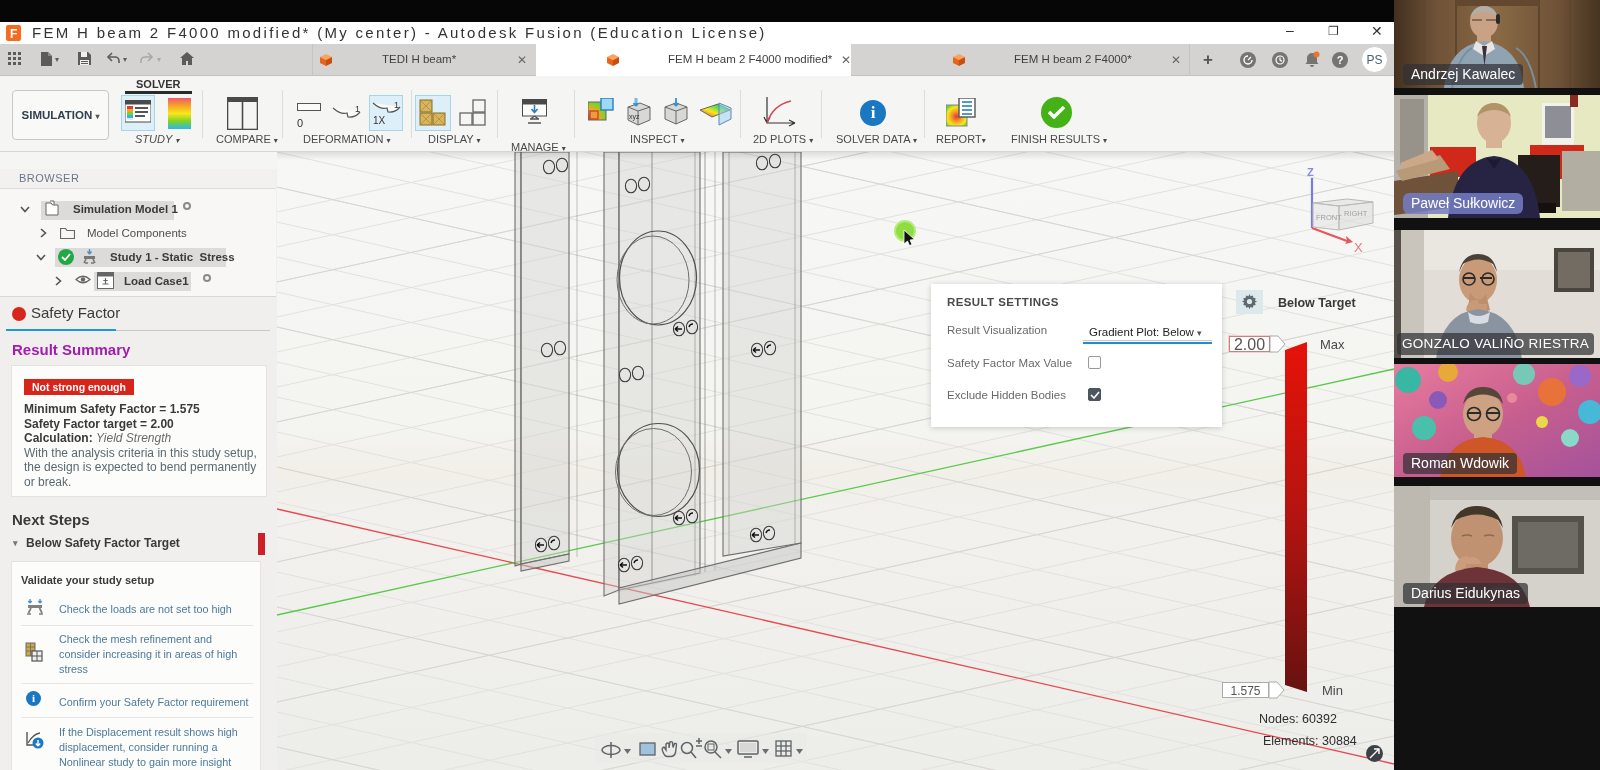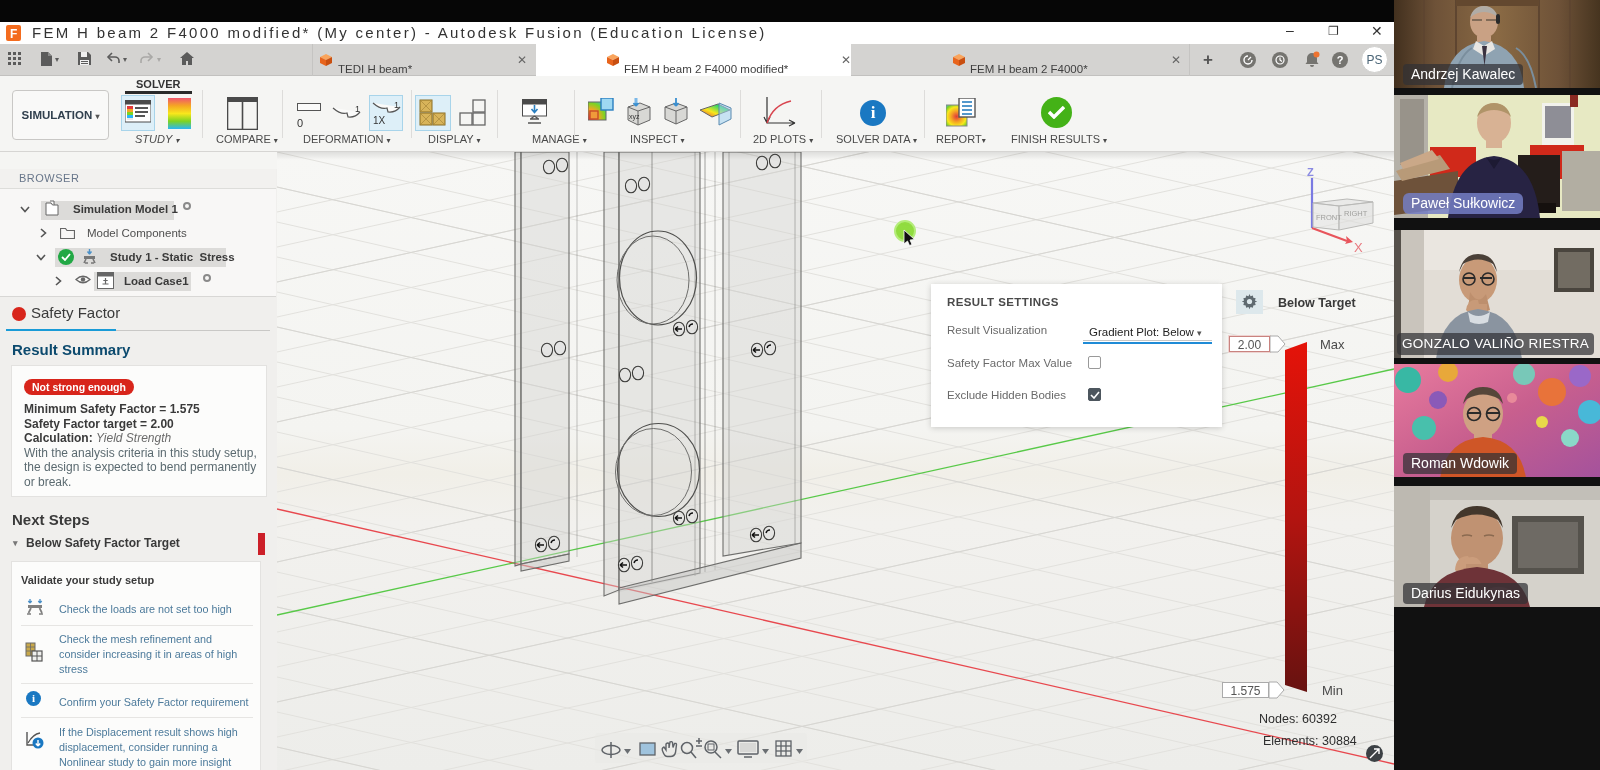--- a/index.html
+++ b/index.html
@@ -14,21 +14,21 @@
 #titlebar .ttext { position:absolute; left:32px; top:2px; font-size:15px; letter-spacing:2.3px; color:#333; }
 #flogo { position:absolute; left:6px; top:3px; width:15px; height:16px; background:#f46c1e; border-radius:2px; }
 #flogo:after { content:"F"; position:absolute; left:4px; top:2px; color:#fff; font-size:12px; font-weight:bold; }
 .wbtn { position:absolute; top:3px; color:#444; font-size:13px; }
 
 
 #tabbar { position:absolute; left:0; top:44px; width:1394px; height:32px; background:#d4d3d1; border-bottom:1px solid #c2c1bf; }
 .tbicon { position:absolute; top:8px; color:#5b5b5b; }
 .tab { position:absolute; top:0; height:32px; font-size:11.5px; color:#3f3f3f; }
 .tab .cube { position:absolute; top:10px; width:12px; height:12px; }
-.tab .tx { position:absolute; top:19px; white-space:nowrap; }
+.tab .tx { position:absolute; top:9px; white-space:nowrap;margin-left:44px; }
 .tab .cl { position:absolute; top:9px; color:#666; font-size:12px; }
 #tabactive { background:#ffffff; }
 .cube { display:inline-block; }
 
 
 #toolbar { position:absolute; left:0; top:76px; width:1394px; height:76px; background:#f5f5f3; border-bottom:1px solid #d6d5d3; }
 .tlabel { position:absolute; font-size:11px; color:#4a4a4a; top:57px; white-space:nowrap; }
 .tsep { position:absolute; top:14px; width:1px; height:48px; background:#dddcda; }
 #simbtn { position:absolute; left:12px; top:14px; width:97px; height:50px; border:1px solid #c9c8c6; border-radius:4px; background:#f9f9f8; font-weight:bold; font-size:11.5px; color:#31404e; text-align:center; line-height:48px; }
 #resultslbl { position:absolute; left:136px; top:2px; font-size:11px; font-weight:bold; color:#333; }
@@ -40,23 +40,23 @@
 #browser { position:absolute; left:0; top:0; width:276px; height:128px; background:#f8f7f6; border-bottom:1px solid #d8d7d5; }
 #browserhead { position:absolute; left:0; top:0; width:276px; height:20px; background:#f2f1ef; border-bottom:1px solid #ddddda; font-size:11px; color:#68768a; letter-spacing:0.5px; padding:3px 0 0 19px; }
 .trow { position:absolute; height:18px; font-size:11.5px; font-weight:bold; color:#3a3a3a; white-space:nowrap; }
 .trowbg { position:absolute; background:#dcdbd9; height:19px; }
 .ocirc { position:absolute; width:8px; height:8px; border:2px solid #8a8a8a; border-radius:50%; }
 #sfhead { position:absolute; left:0; top:129px; width:276px; height:34px; background:#f0efed; }
 #sfhead .dot { position:absolute; left:12px; top:9px; width:14px; height:14px; background:#d8251b; border-radius:50%; }
 #sfhead .t { position:absolute; left:31px; top:6px; font-size:15px; color:#3a3a3a; }
 #sfblue { position:absolute; left:6px; top:160px; width:110px; height:2px; background:#1a9bd7; }
 #sfgray { position:absolute; left:116px; top:161px; width:154px; height:1px; background:#c9c8c6; }
-#ressum { position:absolute; left:12px; top:172px; font-size:15px; font-weight:bold; color:#0c4a6e; }
+#ressum { position:absolute; left:12px; top:172px; font-size:15px; font-weight:bold; color:#a21caf; }
 #rescard { position:absolute; left:11px; top:196px; width:256px; height:132px; background:#fcfcfb; border:1px solid #e3e2e0; }
-#redpill { position:absolute; left:12px; top:13px; background:#d8251b; color:#fff; font-size:10.5px; font-weight:bold; border-radius:8px; padding:2px 8px 2px 8px; }
+#redpill { position:absolute; left:12px; top:13px; background:#d8251b; color:#fff; font-size:10.5px; font-weight:bold; border-radius:0; padding:2px 8px 2px 8px; }
 .bld { font-weight:bold; color:#3a3a3a; }
 #rescard .body { position:absolute; left:12px; top:36px; font-size:12px; line-height:14.6px; color:#5b6a70; }
 #nextsteps { position:absolute; left:12px; top:342px; font-size:15px; font-weight:bold; color:#3a3a3a; }
 #bsft { position:absolute; left:0px; top:364px; width:265px; height:22px; font-size:12px; font-weight:bold; color:#3a3a3a; }
 #bsft .redbar { position:absolute; right:0; top:0; width:7px; height:22px; background:#cc1f28; }
 #valcard { position:absolute; left:11px; top:392px; width:250px; height:212px; background:#fcfcfb; border:1px solid #e3e2e0; }
 #valcard h4 { font-size:11px; color:#3a3a3a; position:absolute; left:9px; top:8px; }
 .vitem { position:absolute; left:47px; width:212px; font-size:10.8px; line-height:15px; color:#4c7a9b; white-space:nowrap; }
 .vicon { position:absolute; left:13px; }
 .vsep { position:absolute; left:9px; width:232px; height:1px; background:#e6e5e3; }
@@ -249,21 +249,21 @@
           </g>
         </svg>
     <div class="tlabel" style="left:428px;">DISPLAY <span style="font-size:8px;">▾</span></div>
     <div class="tsep" style="left:497px;"></div>
     <svg class="abs" style="left:521px; top:23px;" width="27" height="29" viewBox="0 0 27 29">
           <rect x="1" y="0" width="25" height="5" fill="#4a4a4a"></rect>
           <rect x="1.5" y="5" width="24" height="12" fill="#fff" stroke="#4a4a4a"></rect>
           <path d="M13.5 6 v7 M10.5 10 l3 3.5 3 -3.5" stroke="#2a7fc0" stroke-width="1.6" fill="none"></path>
           <path d="M9 20 h9 M13.5 17 l-4 3 M13.5 17 l4 3 M7 24 h13" stroke="#555" stroke-width="1.3" fill="none"></path>
         </svg>
-    <div class="tlabel" style="left:532px;">MANAGE <span style="font-size:8px;">▾</span></div>
+    <div class="tlabel" style="left:511px;margin-top:8px;">MANAGE <span style="font-size:8px;">▾</span></div>
     <div class="tsep" style="left:574px;"></div>
     <svg class="abs" style="left:588px; top:22px;" width="27" height="27" viewBox="0 0 27 27">
           <defs>
             <radialGradient id="insp1" cx="0.1" cy="0.9" r="1.2">
               <stop offset="0" stop-color="#e23a3a"></stop>
               <stop offset="0.4" stop-color="#f5a623"></stop>
               <stop offset="0.7" stop-color="#7ed321"></stop>
               <stop offset="1" stop-color="#29b6f6"></stop>
             </radialGradient>
           </defs>
@@ -637,21 +637,21 @@
             <path d="M1 4 L4 7 L9 1" stroke="#fff" stroke-width="1.6" fill="none"></path>
           </svg>
 </div>
         <div id="legend">
   <div style="position:absolute; left:959px; top:138px; width:27px; height:24px; background:#dde8ec;"></div>
   <svg style="position:absolute; left:964px; top:141px;" width="17" height="17" viewBox="0 0 17 17">
             <path d="M8.5 1 l1 2.2 2.4 -0.8 0.4 2.4 2.4 0.4 -0.8 2.4 2.2 1 -2.2 1 0.8 2.4 -2.4 0.4 -0.4 2.4 -2.4 -0.8 -1 2.2 -1 -2.2 -2.4 0.8 -0.4 -2.4 -2.4 -0.4 0.8 -2.4 -2.2 -1 2.2 -1 -0.8 -2.4 2.4 -0.4 0.4 -2.4 2.4 0.8 z" fill="#5f6a70"></path>
             <circle cx="8.5" cy="8.5" r="2.6" fill="#dde8ec"></circle>
           </svg>
   <div style="position:absolute; left:1001px; top:144px; font-weight:bold; font-size:12.5px;">Below Target</div>
-  <div style="position:absolute; left:952px; top:184px; width:41px; height:16px; background:#fff; border:1px solid #c9837f; box-shadow:0 0 0 1px #eed3d1; font-size:12px; color:#555; text-align:center; line-height:16px;">2.00</div>
+  <div style="position:absolute; left:952px; top:184px; width:41px; height:16px; background:#fff; border:1px solid #c9837f; box-shadow:0 0 0 1px #eed3d1; font-size:16px; color:#555; text-align:center; line-height:16px;">2.00</div>
   <svg style="position:absolute; left:993px; top:183px;" width="16" height="18" viewBox="0 0 16 18">
             <path d="M0 1 L8 1 L15 9 L8 17 L0 17 Z" fill="#fff" stroke="#aaa"></path>
           </svg>
   <div style="position:absolute; left:1043px; top:185px; color:#4a4a4a;">Max</div>
   <svg style="position:absolute; left:1008px; top:188px;" width="22" height="354" viewBox="0 0 22 354">
             <defs>
               <linearGradient id="bargrad" x1="0" y1="0" x2="0" y2="1">
                 <stop offset="0" stop-color="#e51309"></stop>
                 <stop offset="0.5" stop-color="#b31410"></stop>
                 <stop offset="1" stop-color="#671210"></stop>

